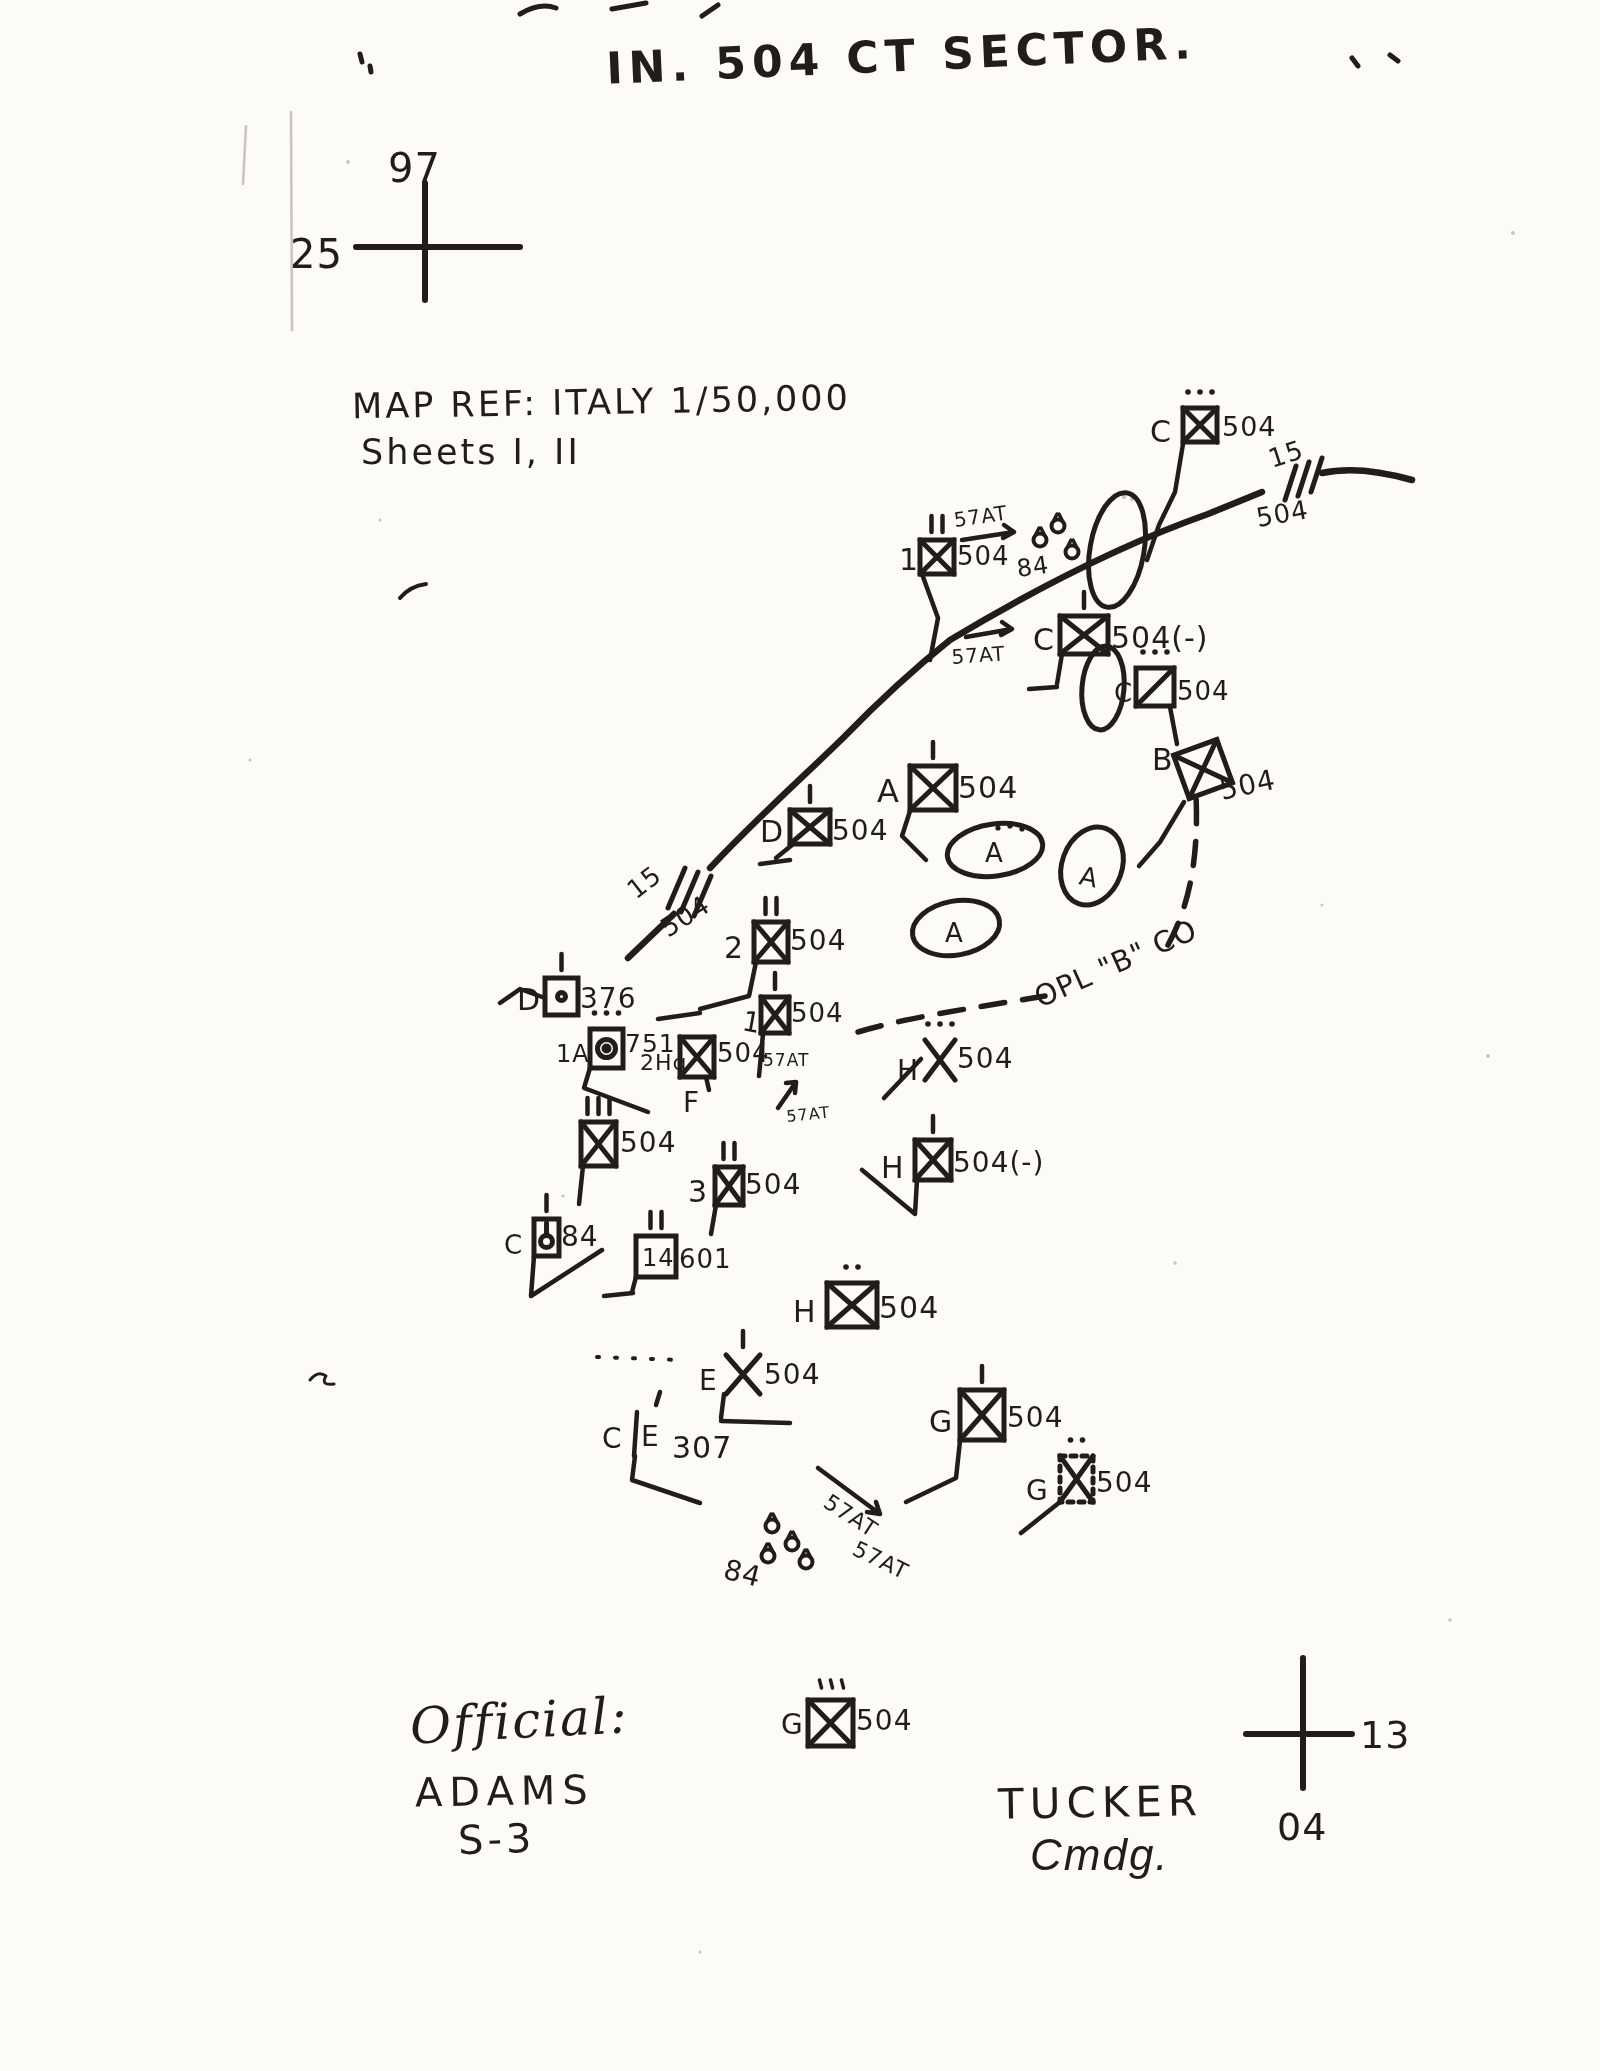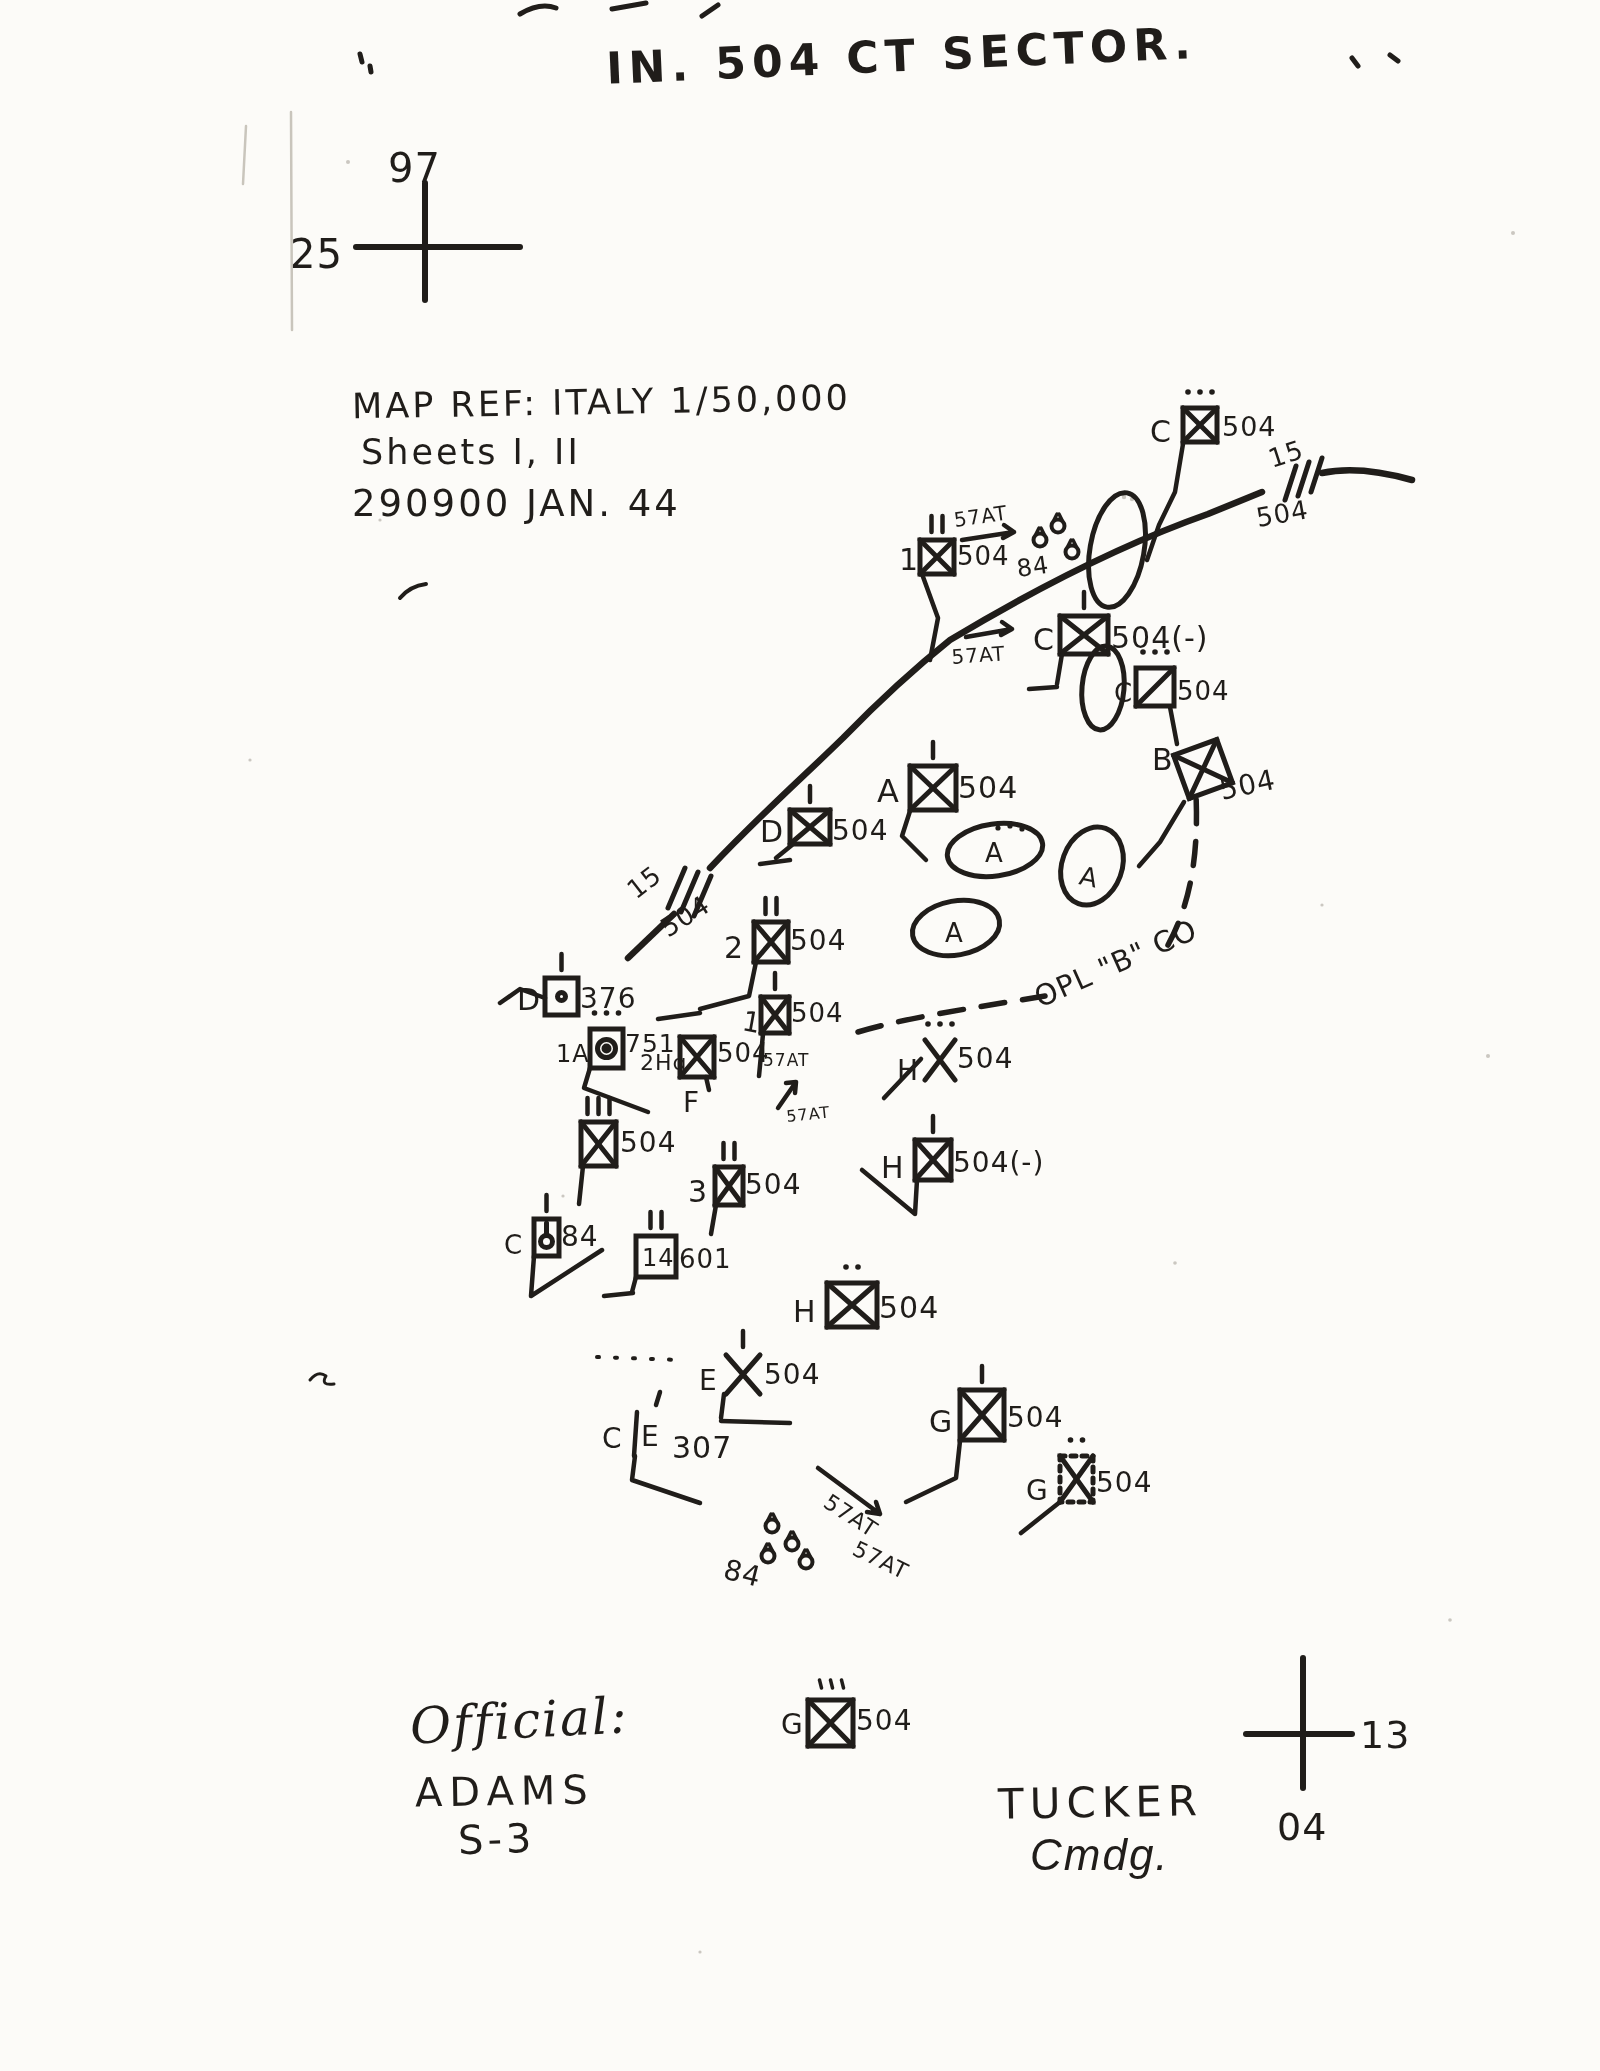--- a/index.html
+++ b/index.html
@@ -379,19 +379,18 @@
         <polyline points="810,1556 807,1550" fill="none" stroke="#201d1a" stroke-width="3.5" stroke-linecap="round" stroke-linejoin="round"></polyline>
         <circle cx="768" cy="1556" r="6.5" fill="none" stroke="#201d1a" stroke-width="4"></circle>
         <polyline points="764,1550 767,1544" fill="none" stroke="#201d1a" stroke-width="3.5" stroke-linecap="round" stroke-linejoin="round"></polyline>
         <polyline points="772,1550 769,1544" fill="none" stroke="#201d1a" stroke-width="3.5" stroke-linecap="round" stroke-linejoin="round"></polyline>
       </g>
   </svg>
 
   <div class="htxt title">IN. 504 CT SECTOR.</div>
   <div class="htxt mr1">MAP REF: ITALY 1/50,000</div>
   <div class="htxt mr2">Sheets I, II</div>
-  <div class="htxt mr3">290900 JAN. 44</div>
   <div class="htxt official">Official:</div>
   <div class="htxt adams">ADAMS</div>
   <div class="htxt s3">S-3</div>
   <div class="htxt tucker">TUCKER</div>
   <div class="htxt cmdg">Cmdg.</div>
 </div>
 
 </body></html>

